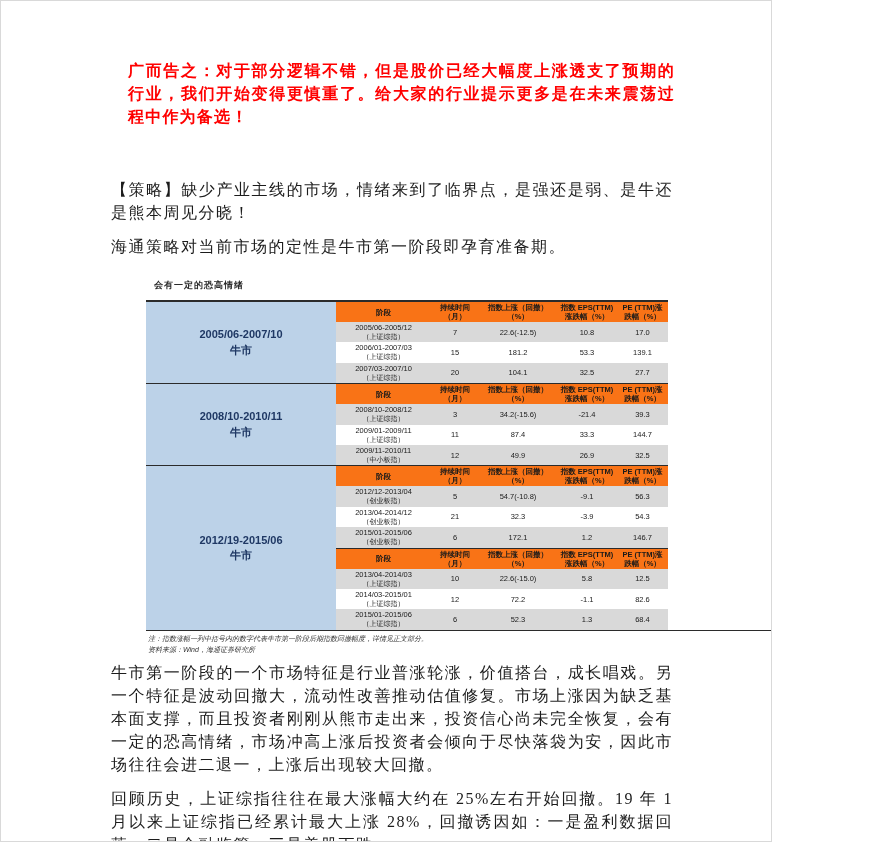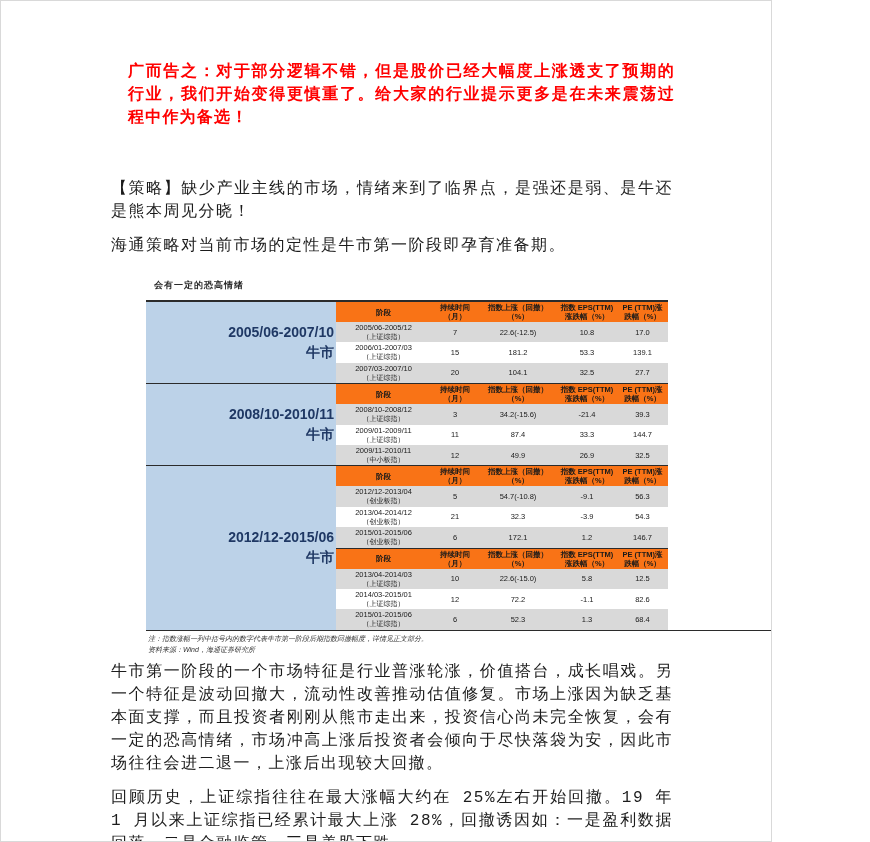--- a/index.html
+++ b/index.html
@@ -11,36 +11,36 @@
   .banner{
     margin:58px 96px 0 127px;
     color:#ff0000;font-weight:bold;font-size:16px;line-height:23px;
     letter-spacing:1.2px;text-align:justify;
   }
   .content{
     margin:50px 98px 0 110px;
     font-size:16px;line-height:23px;color:#1c1c1c;
     letter-spacing:1.5px;text-align:justify;
   }
-  .content p{margin:0 0 11px 0;font-family:Liberation Mono, monospace;}
+  .content p{margin:0 0 11px 0;}
   .table-block{
     margin:16px 0 6px 35px;
     font-family:"Liberation Sans","DejaVu Sans",sans-serif;
     letter-spacing:0;text-align:left;
   }
   .tbl-title{font-size:9px;font-weight:bold;color:#2b2b2b;margin:0 0 3px 8px;letter-spacing:1px;}
   table.bull{border-collapse:collapse;width:522px;border-top:2px solid #2b2b2b;table-layout:fixed;}
   .bull th,.bull td{
     font-size:7.5px;line-height:1.2;text-align:center;vertical-align:middle;
     padding:1px 2px;color:#1a1a1a;overflow:hidden;
   }
   .bull th{font-weight:bold;background:#f97316;border-top:1.5px solid #2b2b2b;}
   .bull tr:first-child th{border-top:none;}
   td.period-cell{
-    background:#bcd2e8;color:#1f3864;font-weight:bold;font-size:14px;line-height:1.4;text-align:right;
+    background:#bcd2e8;color:#1f3864;font-weight:bold;font-size:11px;line-height:1.4;
   }
   tr.sec-start td.period-cell{border-top:1.5px solid #2b2b2b;}
   .row-shade td{background:#d9d9d9;}
   .row-plain td{background:#ffffff;}
   .stage-idx{font-size:7px;}
   .tbl-rule{width:716px;border-bottom:1.5px solid #2b2b2b;}
   .notes{font-size:7px;color:#333;line-height:1.55;margin:3px 0 0 2px;font-style:italic;}
 </style>
 </head>
 <body>
@@ -124,21 +124,21 @@
             </tr>
             <tr class="row-shade">
               <td>2009/11-2010/11<br><span class="stage-idx">（中小板指）</span></td>
               <td>12</td>
               <td>49.9</td>
               <td>26.9</td>
               <td>32.5</td>
             </tr>
             <tr class="sec-start">
               <td class="period-cell" rowspan="8">
-                <div>2012/12-2015/06</div>
+                <div>2012/19-2015/06</div>
                 <div>牛市</div>
               </td>
               <th>阶段</th>
               <th>持续时间（月）</th>
               <th>指数上涨（回撤）（%）</th>
               <th>指数 EPS(TTM)涨跌幅（%）</th>
               <th>PE (TTM)涨跌幅（%）</th>
             </tr>
             <tr class="row-shade">
               <td>2012/12-2013/04<br><span class="stage-idx">（创业板指）</span></td>

